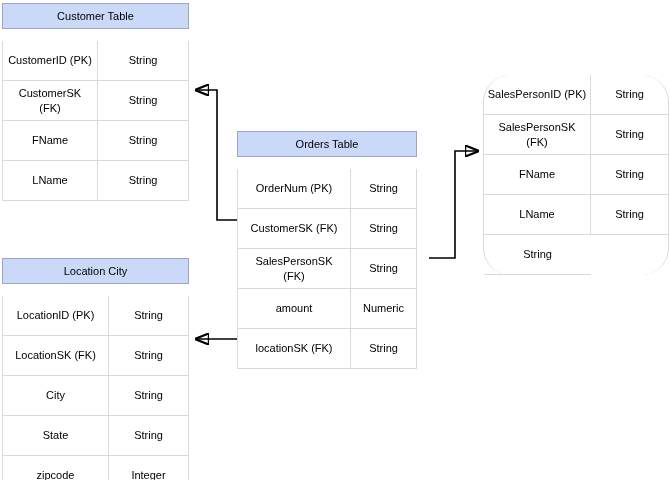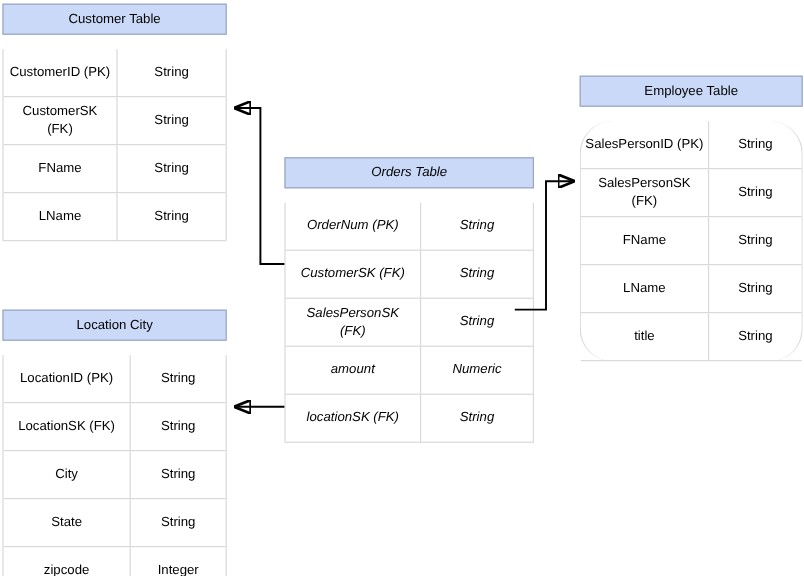--- a/index.html
+++ b/index.html
@@ -43,21 +43,21 @@
     border-bottom: 1px solid var(--cell-border);
     white-space: pre-line;
     line-height: 15px;
     padding: 2px 3px;
   }
   .c1 { border-right: 1px solid var(--cell-border); }
 
   .tbl-customer { left: 2px;   top: 3px;   width: 187px; }
   .tbl-customer .tbl-body { grid-template-columns: 95px 1fr; }
 
-  .tbl-orders   { left: 237px; top: 131px; width: 208px; font-style: italic; }
+  .tbl-orders   { left: 237px; top: 131px; width: 180px; }
   .tbl-orders .tbl-body { grid-template-columns: 113px 1fr; }
 
   .tbl-employee { left: 483px; top: 63px;  width: 186px; }
   .tbl-employee .tbl-body { grid-template-columns: 107px 1fr; border-radius: 27px; }
 
   .tbl-location { left: 2px;   top: 258px; width: 187px; }
   .tbl-location .tbl-body { grid-template-columns: 106px 1fr; }
 
   .arrow-layer {
     position: absolute; left: 0; top: 0;
@@ -101,32 +101,30 @@
 (FK)</div>
       <div class="cell c2">String</div>
       <div class="cell c1">amount</div>
       <div class="cell c2">Numeric</div>
       <div class="cell c1">locationSK (FK)</div>
       <div class="cell c2">String</div>
     </div>
   </div>
 
   <div class="tbl tbl-employee">
-    <div class="tbl-header">Employee Table</div>
     <div class="tbl-body">
       <div class="cell c1">SalesPersonID (PK)</div>
       <div class="cell c2">String</div>
       <div class="cell c1">SalesPersonSK
 (FK)</div>
       <div class="cell c2">String</div>
       <div class="cell c1">FName</div>
       <div class="cell c2">String</div>
       <div class="cell c1">LName</div>
       <div class="cell c2">String</div>
-      <div class="cell c1">title</div>
       <div class="cell c2">String</div>
     </div>
   </div>
 
   <div class="tbl tbl-location">
     <div class="tbl-header">Location City</div>
     <div class="tbl-body">
       <div class="cell c1">LocationID (PK)</div>
       <div class="cell c2">String</div>
       <div class="cell c1">LocationSK (FK)</div>

